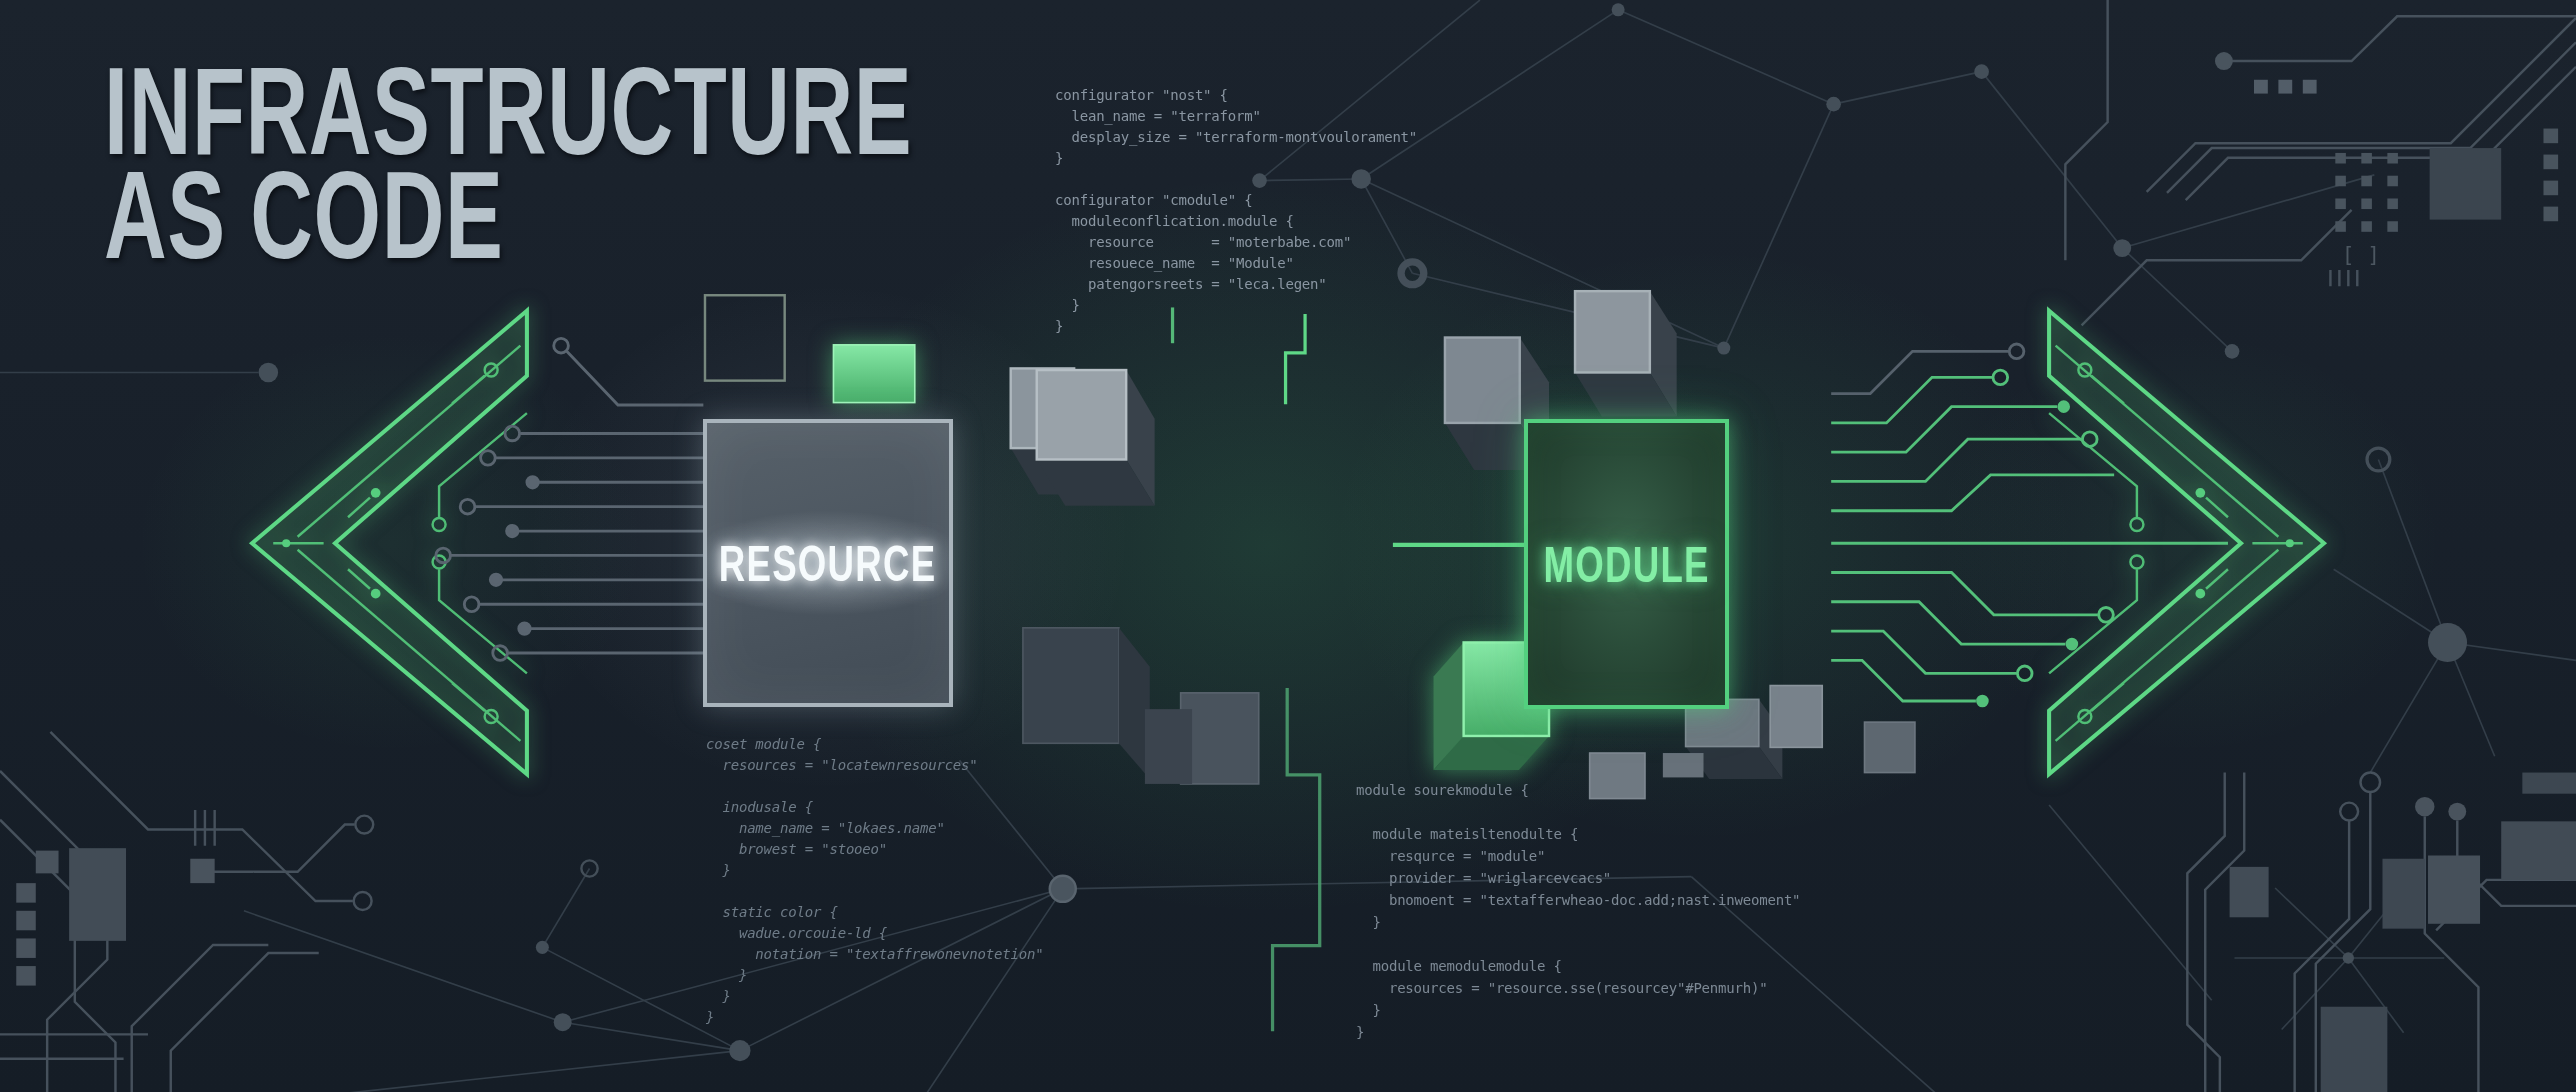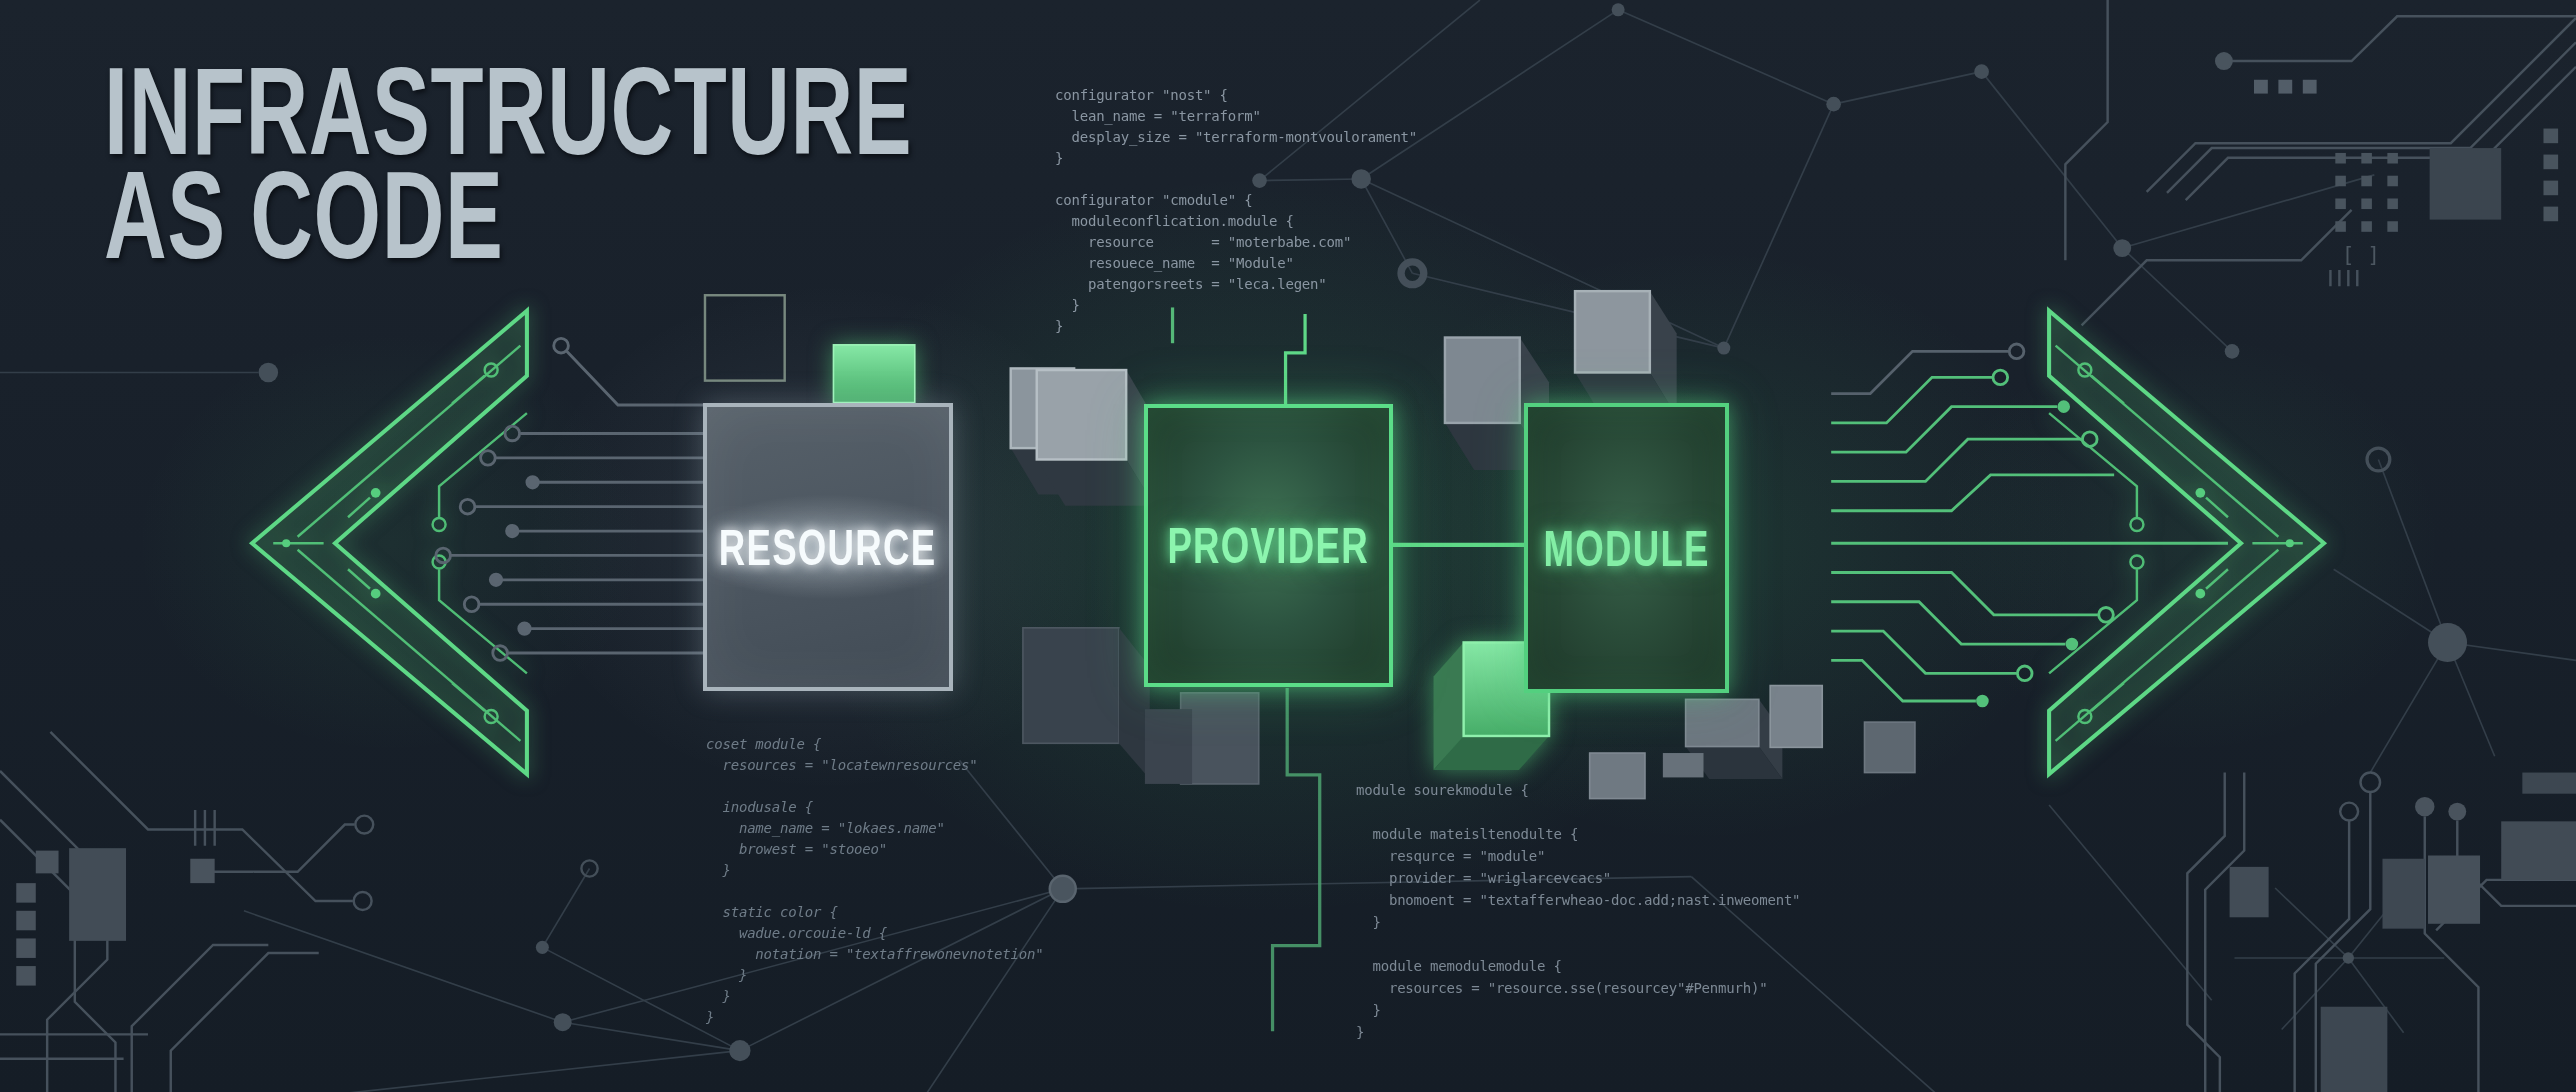--- a/index.html
+++ b/index.html
@@ -22,21 +22,21 @@
     font-weight:bold;font-size:124px;line-height:104px;letter-spacing:0.8px;
     transform:scaleX(.70);transform-origin:left top;
     text-shadow:2.4px 3.3px 6.5px rgba(8,12,16,.85);}
 
   .code{position:absolute;margin:0;z-index:3;white-space:pre;
     font-family:"DejaVu Sans Mono",monospace;font-size:14px;letter-spacing:-0.2px;}
   .code-top{left:1055px;top:85px;line-height:21px;color:#8a96a2;}
   .code-bl{left:706px;top:734px;line-height:21px;color:#6f7c88;font-style:italic;}
   .code-br{left:1356px;top:779px;line-height:22px;color:#7d8995;}
 
-  .box{position:absolute;z-index:2;box-sizing:border-box;display:flex;align-items:center;justify-content:center;}
+  .box{position:absolute;z-index:2;box-sizing:border-box;display:flex;align-items:center;justify-content:center;margin-top:16px;}
   .box-label{font-weight:bold;font-size:47px;letter-spacing:1.6px;transform:scaleX(.78) scaleY(1.05);white-space:nowrap;}
 
   .box-resource{left:703px;top:403px;width:250px;height:288px;
     background:linear-gradient(165deg,#57616a 0%,#4b555f 55%,#414b55 100%);
     border:4.1px solid #a9b4bc;
     box-shadow:0 0 28px rgba(200,220,230,.25), inset 0 0 57px rgba(255,255,255,.07);}
   .box-resource::before{content:"";position:absolute;inset:0;
     background:radial-gradient(ellipse 82% 26% at 50% 50%, rgba(235,245,250,.38), transparent 72%);}
   .box-resource .box-label{color:#f6fbfd;position:relative;
     text-shadow:0 0 11.4px rgba(255,255,255,.95),0 0 28px rgba(215,240,255,.6);}
@@ -392,21 +392,18 @@
   }
 
   module memodulemodule {
     resources = "resource.sse(resourcey"#Penmurh)"
   }
 }</pre>
 
 <div class="box box-resource">
   <span class="box-label">RESOURCE</span>
 </div>
-<div class="box box-provider">
-  <span class="box-label">PROVIDER</span>
-</div>
 <div class="box box-module">
   <span class="box-label">MODULE</span>
 </div>
 
 </div>
 
 
 </body></html>

